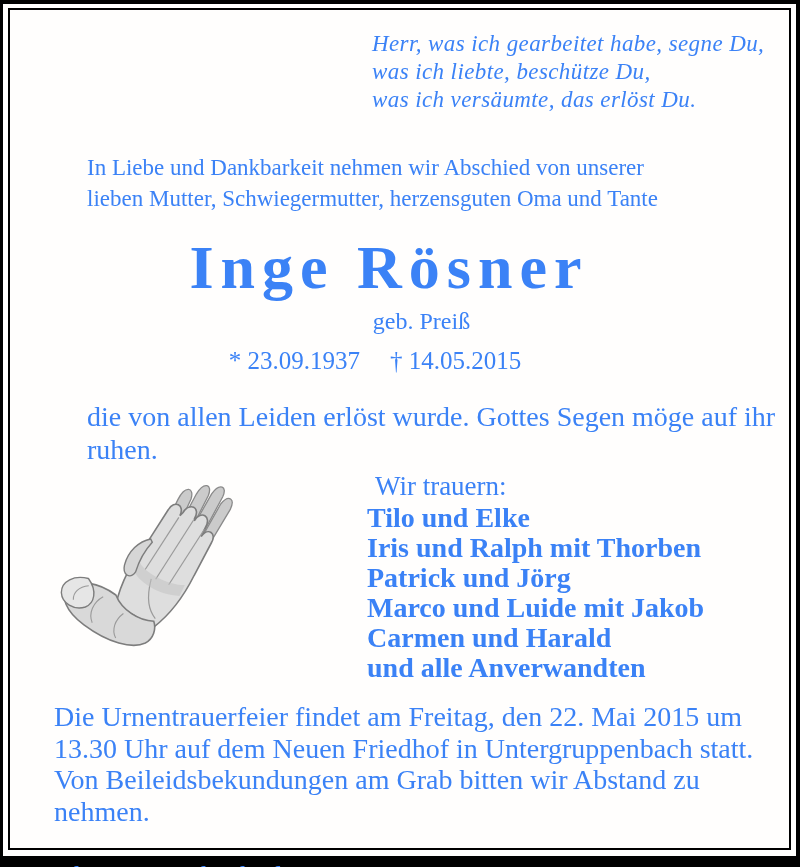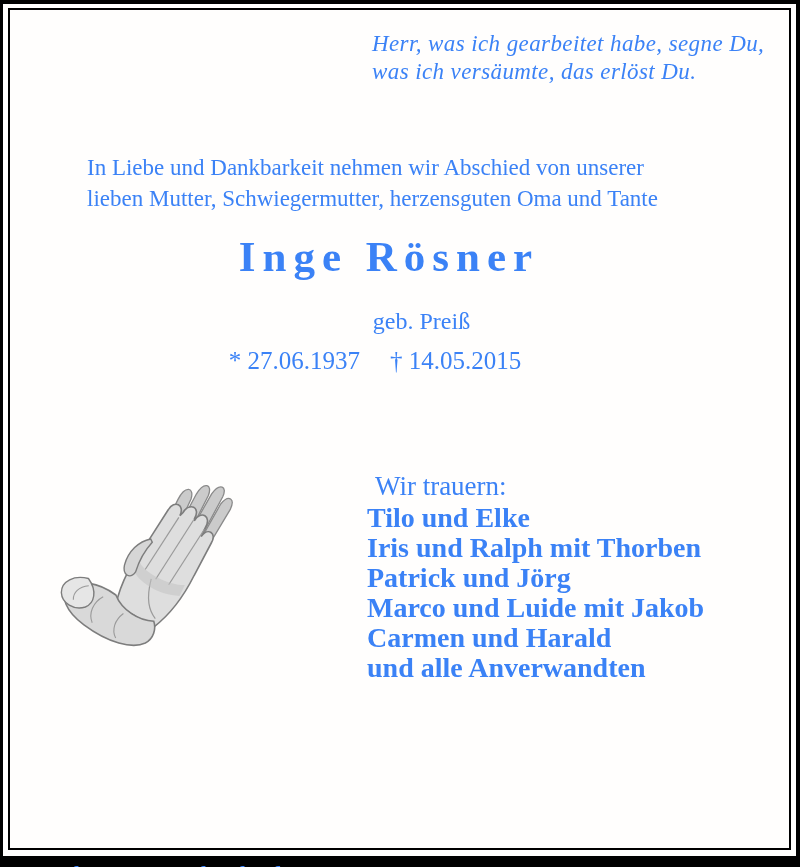--- a/index.html
+++ b/index.html
@@ -34,21 +34,21 @@
   }
   .intro {
     left:87px; top:152px;
     font-size:23px; line-height:31px;
     white-space:pre-line;
   }
   .name {
     left:0; right:0; top:232px;
     text-align:center;
     padding-right:22px;
-    font-size:43px; font-weight:bold;
+    font-size:62px; font-weight:bold;
     letter-spacing:7px;
   }
   .maiden {
     left:0; right:0; top:308px;
     text-align:center;
     padding-left:43px;
     font-size:24px;
   }
   .dates {
     left:0; right:0; top:347px;
@@ -88,33 +88,36 @@
 </style>
 </head>
 <body>
 
 <div class="page">
   <div class="outer-border"></div>
   <div class="inner-border"></div>
 
   <div class="abs epigraph">
     <div>Herr, was ich gearbeitet habe, segne Du,</div>
+    <div>was ich liebte, beschütze Du,</div>
     <div>was ich versäumte, das erlöst Du.</div>
   </div>
 
   <div class="abs intro">In Liebe und Dankbarkeit nehmen wir Abschied von unserer
 lieben Mutter, Schwiegermutter, herzensguten Oma und Tante</div>
 
   <div class="abs name">Inge Rösner</div>
   <div class="abs maiden">geb. Preiß</div>
 
   <div class="abs dates">
-    <span class="birth">* 27.06.1937</span><span class="death">† 14.05.2015</span>
+    <span class="birth">* 23.09.1937</span><span class="death">† 14.05.2015</span>
   </div>
 
+  <div class="abs message">die von allen Leiden erlöst wurde. Gottes Segen möge auf ihr
+ruhen.</div>
 
   <div class="abs hands">
     <svg width="195" height="214" viewBox="0 0 195 214" xmlns="http://www.w3.org/2000/svg">
       <g transform="rotate(31 95 106)">
 
         <g fill="#cbcbcb" stroke="#8a8a8a" stroke-width="1.3">
           <path d="M66,48 C65,32 74,29 77,41 L81,78 69,81 Z"></path>
           <path d="M79,34 C79,19 88,17 90,29 L93,70 81,72 Z"></path>
           <path d="M92,26 C93,12 102,11 103,23 L105,64 93,65 Z"></path>
           <path d="M105,30 C107,17 115,18 116,30 L116,68 106,68 Z"></path>
@@ -148,15 +151,18 @@
     <div>Tilo und Elke</div>
     <div>Iris und Ralph mit Thorben</div>
     <div>Patrick und Jörg</div>
     <div>Marco und Luide mit Jakob</div>
     <div>Carmen und Harald</div>
     <div>und alle Anverwandten</div>
   </div>
 
   <div class="abs mourn-label">Wir trauern:</div>
 
+  <div class="abs funeral">Die Urnentrauerfeier findet am Freitag, den 22. Mai 2015 um
+13.30 Uhr auf dem Neuen Friedhof in Untergruppenbach statt.
+Von Beileidsbekundungen am Grab bitten wir Abstand zu nehmen.</div>
 
   <div class="abs dateline">Obergruppenbach, den 19. Mai 2015</div>
 </div>
 
 </body></html>

